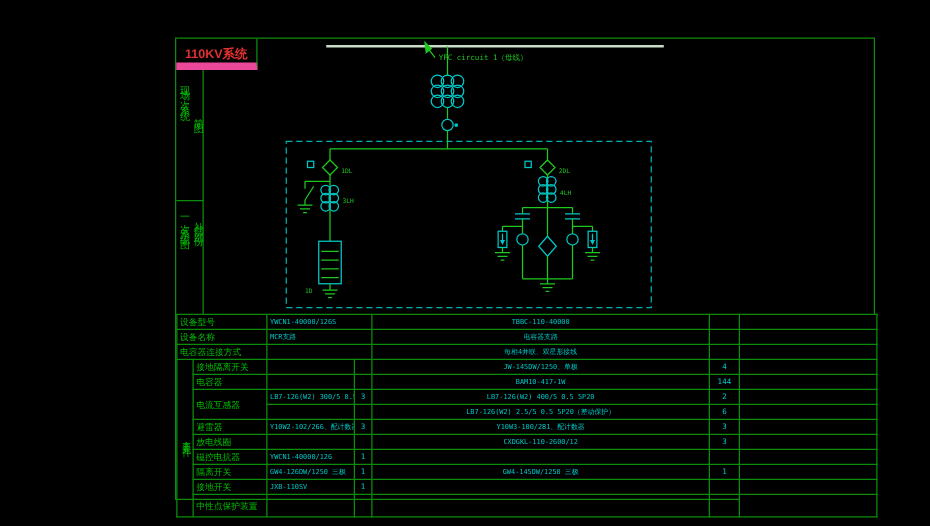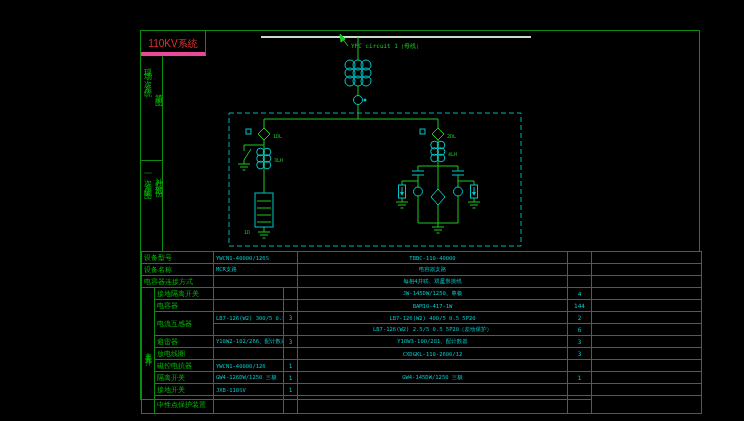--- a/index.html
+++ b/index.html
@@ -1,22 +1,22 @@
 <!DOCTYPE html>
 <html><head>
 <meta charset="utf-8">
 <style>
   html,body{margin:0;padding:0;background:#000;}
   .page{position:relative;width:744px;height:421px;background:#000;overflow:hidden;
         font-family:"Liberation Sans",sans-serif;}
   .sheet{position:absolute;left:140px;top:30px;width:560px;height:370px;
          border:1px solid #0c8c0c;box-sizing:border-box;}
   .titlebox{position:absolute;left:0;top:0;width:65px;height:25px;box-sizing:border-box;
-            border-right:1px solid #0c8c0c;border-bottom:4px solid #ec4899;
-            color:#e03030;font-size:10px;font-weight:normal;text-align:center;line-height:25px;}
+            border-right:1px solid #0c8c0c;border-bottom:6px solid #ec4899;
+            color:#e03030;font-size:10px;font-weight:bold;text-align:center;line-height:25px;}
   .strip{position:absolute;left:0;top:25px;width:22px;height:195px;box-sizing:border-box;
          border-right:1px solid #0c8c0c;}
   .strip-sec{position:absolute;left:0;width:22px;box-sizing:border-box;}
   .sec-a{top:0;height:105px;border-bottom:1px solid #0c8c0c;}
   .sec-b{top:105px;height:90px;}
   .vtext{position:absolute;writing-mode:vertical-rl;text-orientation:upright;
          color:#00c000;font-size:8px;letter-spacing:4px;line-height:11px;}
   svg{position:absolute;left:0;top:0;}
   .ctable{position:absolute;left:0;top:220px;width:560px;border-collapse:collapse;table-layout:fixed;}
   .ctable td{border:1px solid #0c8c0c;padding:0 2px;overflow:hidden;white-space:nowrap;height:11px;}

